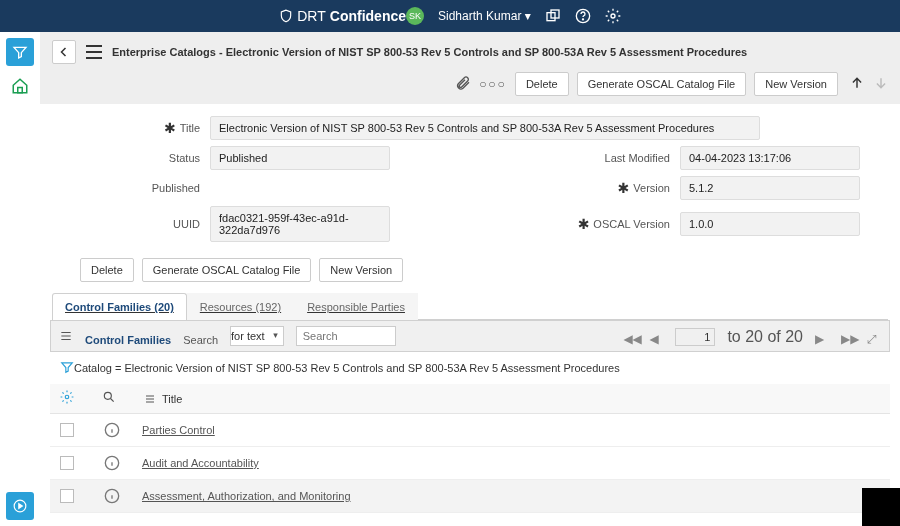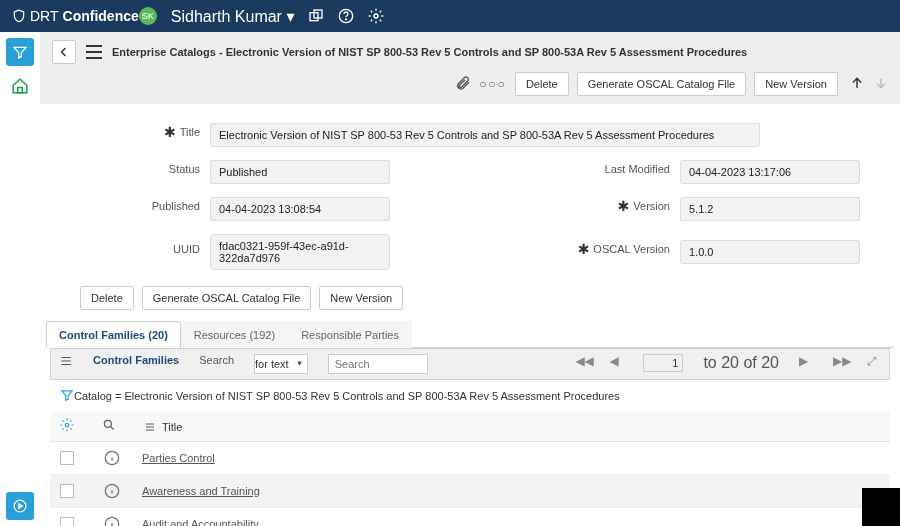--- a/index.html
+++ b/index.html
@@ -1,24 +1,24 @@
 <!DOCTYPE html>
 <html><head>
 <meta charset="utf-8">
 <style>
 * { margin:0; padding:0; box-sizing:border-box; font-family:Arial,Helvetica,sans-serif; }
 body { background:#fff; font-size:12px; color:#333; width:900px; height:526px; overflow:hidden; position:relative; }
-.topbar { background:#1a3a5e; height:32px; display:flex; align-items:center; justify-content:flex-start; padding:0 12px; color:#fff; }
+.topbar { background:#1a3a5e; height:32px; display:flex; align-items:center; justify-content:center; padding:0 12px; color:#fff; }
 .logo { display:flex; align-items:center; gap:4px; font-size:14px; }
 .logo-shield { width:14px; height:14px; }
 .logo strong { font-weight:400; }
 .logo .light { font-weight:700; }
 .top-right { display:flex; align-items:center; gap:14px; }
 .avatar { background:#5bb85b; border-radius:50%; width:18px; height:18px; display:inline-flex; align-items:center; justify-content:center; font-size:9px; color:#fff; }
-.user-name { font-size:16px; }
+.user-name { font-size:12px; }
 .top-icon { width:16px; height:16px; display:flex; align-items:center; justify-content:center; cursor:pointer; }
 .main-wrap { display:flex; height:calc(100% - 32px);border-radius:13px; }
 .sidebar { width:40px; display:flex; flex-direction:column; align-items:center; }
 .side-btn { width:28px; height:28px; display:flex; align-items:center; justify-content:center; margin-top:6px; border-radius:3px; cursor:pointer; }
 .side-btn.filter { background:#2aa0d8; color:#fff; }
 .side-btn.home { color:#1a9e52; }
 .side-play { position:absolute; left:6px; bottom:6px; width:28px; height:28px; background:#2aa0d8; color:#fff; display:flex; align-items:center; justify-content:center; border-radius:3px; cursor:pointer; }
 .content { flex:1; overflow:auto; }
 .page-header { background:#eee; padding:8px 12px; display:flex; flex-direction:column; gap:8px; }
 .ph-row1 { display:flex; align-items:center; gap:10px; }
@@ -27,27 +27,27 @@
 .hamburger span { display:block; height:2px; background:#333; }
 .breadcrumb { font-size:11px; font-weight:bold; color:#333; }
 .ph-row2 { display:flex; align-items:center; justify-content:flex-end; gap:8px; }
 .btn { border:1px solid #ccc; background:#fff; padding:5px 10px; font-size:11px; cursor:pointer; border-radius:2px; color:#333; }
 .ph-icons { display:flex; align-items:center; gap:10px; margin-left:4px; }
 .form-sect { padding:12px 40px 6px 40px; }
 .form-row { display:flex; align-items:center; margin-bottom:6px; gap:24px; }
 .form-field { display:flex; align-items:center; gap:10px; }
 .label { width:120px; text-align:right; font-size:11px; color:#555; display:flex; justify-content:flex-end; align-items:center; gap:4px; }
 .req { font-size:14px; line-height:10px; color:#333; }
-.ro-input { background:#f2f2f2; border:1px solid #ddd; padding:5px 8px; font-size:11px; width:180px; border-radius:2px; color:#222;margin-top:7px; }
+.ro-input { background:#f2f2f2; border:1px solid #ddd; padding:5px 8px; font-size:11px; width:180px; border-radius:2px; color:#222; }
 .ro-input.wide { width:550px; }
 .action-bar { padding:4px 40px 10px 40px; display:flex; gap:8px; }
-.tabs { display:flex; border-bottom:1px solid #d0d0d0; margin:0 6px; }
+.tabs { display:flex; border-bottom:1px solid #d0d0d0; margin:0 12px;text-decoration:underline; }
 .tab { padding:7px 12px; font-size:11px; color:#666; cursor:pointer; border:1px solid transparent; border-bottom:none; position:relative; top:1px; background:#f5f5f5; }
 .tab.active { background:#fff; border-color:#d0d0d0; color:#1e4a7a; font-weight:bold; border-radius:3px 3px 0 0; }
-.grid-toolbar { background:#f0f0f0; border:1px solid #d0d0d0; margin:0 10px; padding:5px 8px; display:flex; align-items:flex-start; gap:20px; }
+.grid-toolbar { background:#f0f0f0; border:1px solid #d0d0d0; margin:0 10px; padding:5px 8px; display:flex; align-items:flex-end; gap:12px; }
 .grid-toolbar .spacer { flex:1; }
 .cf-label { color:#1e4a7a; font-weight:bold; font-size:11px; }
 .search-label { color:#555; font-size:11px; }
 .select { border:1px solid #ccc; padding:3px 18px 3px 0; font-size:11px; background:#fff; position:relative; cursor:pointer; }
 .select::after { content:"▾"; position:absolute; right:5px; top:3px; font-size:9px; color:#555; }
 .search-input { border:1px solid #ccc; padding:3px 6px; font-size:11px; width:100px; }
 .page-info { font-size:16px; color:#555; }
 .page-box { border:1px solid #ccc; width:40px; text-align:right; padding:2px 4px; font-size:11px; display:inline-block; }
 .nav-icn { width:14px; height:14px; color:#888; cursor:pointer; display:inline-block; }
 .filter-row { display:flex; align-items:center; gap:0; padding:8px 10px; margin:0 10px; font-size:11px; color:#333; }
@@ -167,21 +167,20 @@
           <div class="ro-input">Published</div>
         </div>
         <div class="form-field" style="margin-left:auto;">
           <div class="label">Last Modified</div>
           <div class="ro-input">04-04-2023 13:17:06</div>
         </div>
       </div>
       <div class="form-row">
         <div class="form-field">
           <div class="label">Published</div>
-          <div class="ro-input">04-04-2023 13:08:54</div>
         </div>
         <div class="form-field" style="margin-left:auto;">
           <div class="label">
               <span class="req">✱</span>
               <span>Version</span>
             </div>
           <div class="ro-input">5.1.2</div>
         </div>
       </div>
       <div class="form-row">
@@ -260,28 +259,20 @@
     </div>
 
     <div class="grid-row">
       <div class="chk"></div>
       <span class="info-i"><svg viewBox="0 0 24 24" width="16" height="16" fill="none" stroke="#777" stroke-width="2">
             <circle cx="12" cy="12" r="10"></circle>
             <path d="M12 16v-5M12 8h.01"></path>
           </svg></span>
       <a class="row-link">Parties Control</a>
     </div>
-    <div class="grid-row alt">
-      <div class="chk"></div>
-      <span class="info-i"><svg viewBox="0 0 24 24" width="16" height="16" fill="none" stroke="#777" stroke-width="2">
-            <circle cx="12" cy="12" r="10"></circle>
-            <path d="M12 16v-5M12 8h.01"></path>
-          </svg></span>
-      <a class="row-link">Awareness and Training</a>
-    </div>
     <div class="grid-row">
       <div class="chk"></div>
       <span class="info-i"><svg viewBox="0 0 24 24" width="16" height="16" fill="none" stroke="#777" stroke-width="2">
             <circle cx="12" cy="12" r="10"></circle>
             <path d="M12 16v-5M12 8h.01"></path>
           </svg></span>
       <a class="row-link">Audit and Accountability</a>
     </div>
     <div class="grid-row alt">
       <div class="chk"></div>

